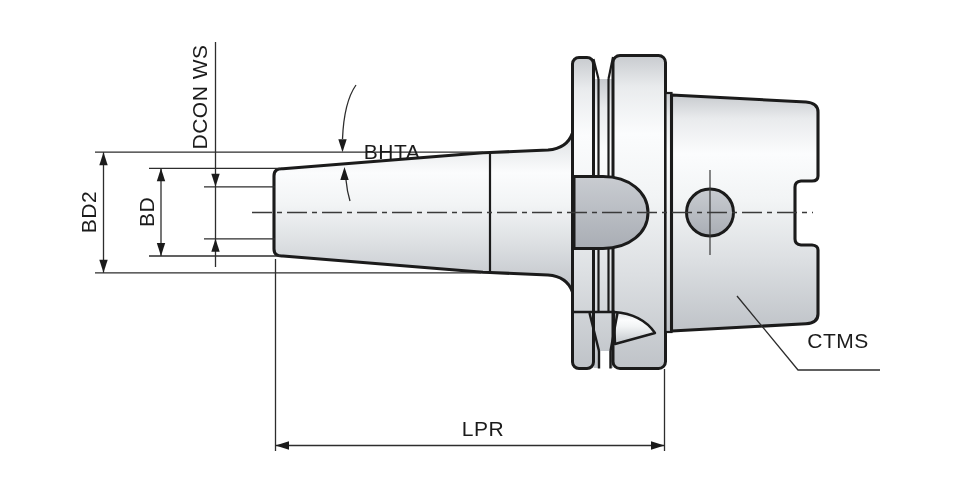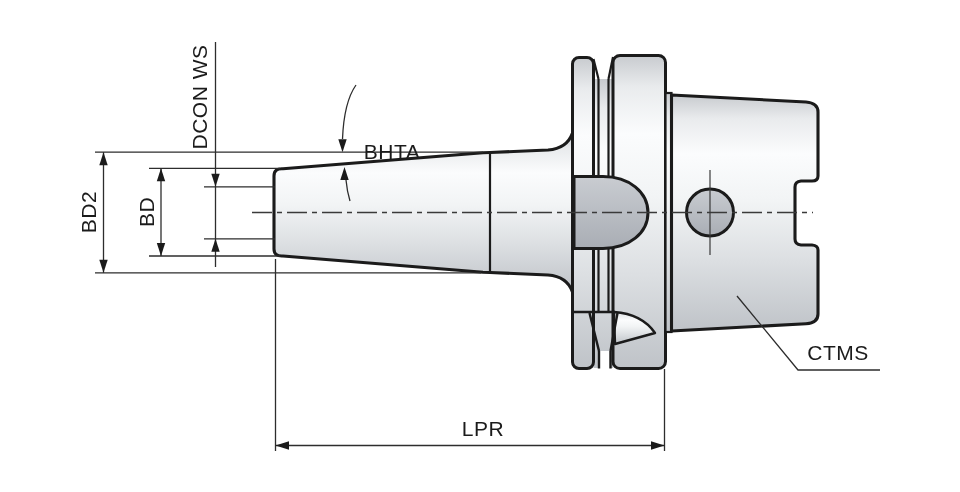--- a/index.html
+++ b/index.html
@@ -152,15 +152,15 @@
   <div class="dim-label vertical" style="left:88px;  top:212px;">BD2</div>
 
   <div class="dim-label vertical" style="left:146px; top:212px;">BD</div>
 
   <div class="dim-label vertical" style="left:199px; top:97px;">DCON WS</div>
 
   <div class="dim-label" style="left:392px; top:119px;margin-top:32px;">BHTA</div>
 
   <div class="dim-label" style="left:483px; top:428px;">LPR</div>
 
-  <div class="dim-label" style="left:838px; top:352px;">CTMS</div>
+  <div class="dim-label" style="left:838px; top:340px;">CTMS</div>
 
 </div>
 
 </body></html>

